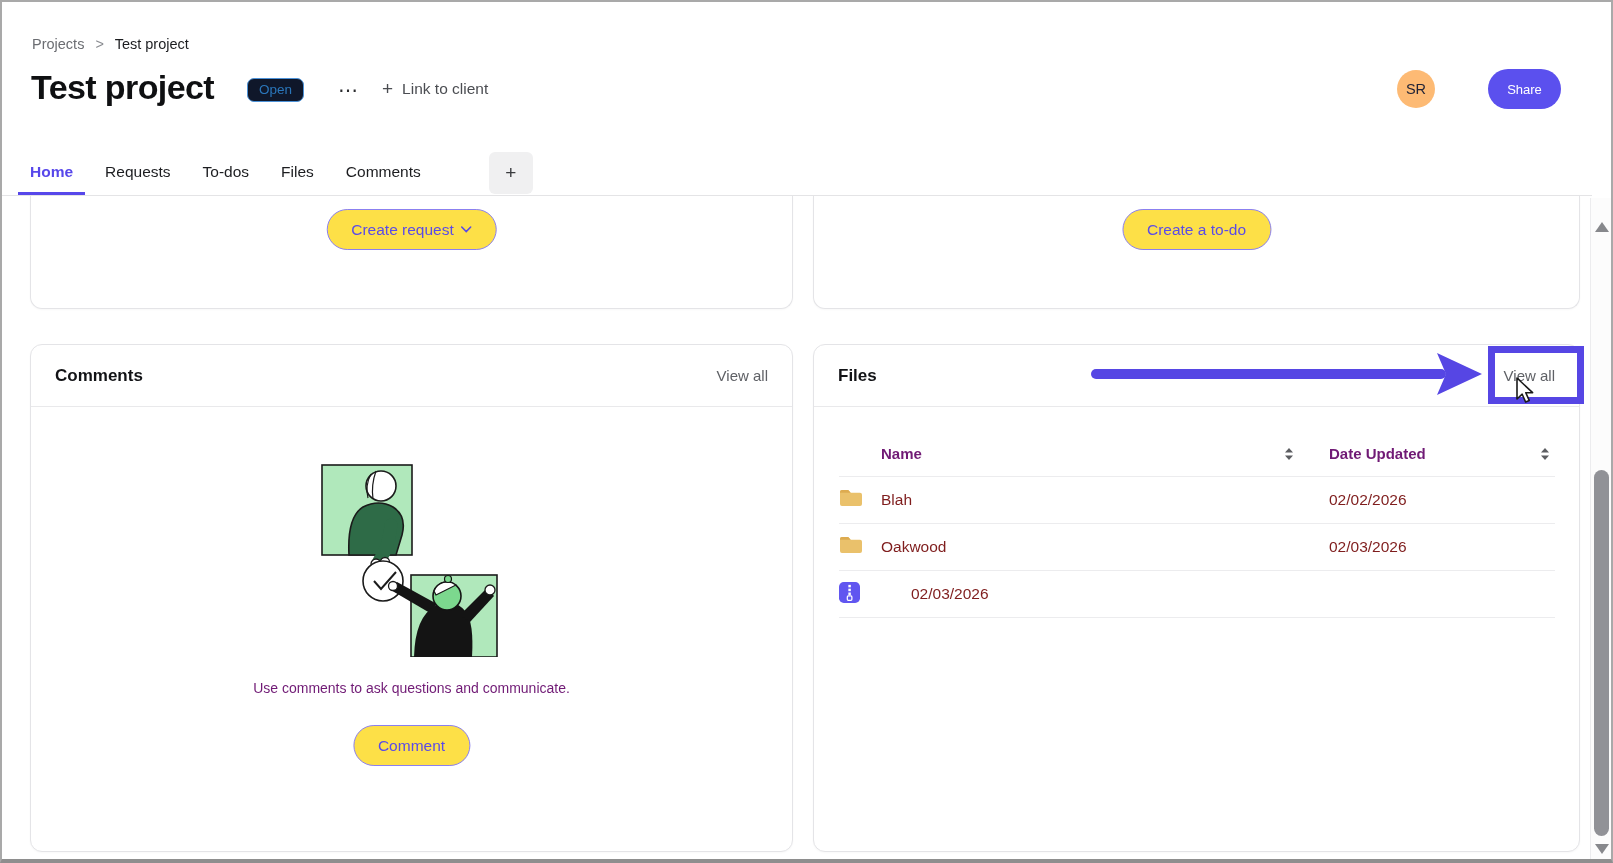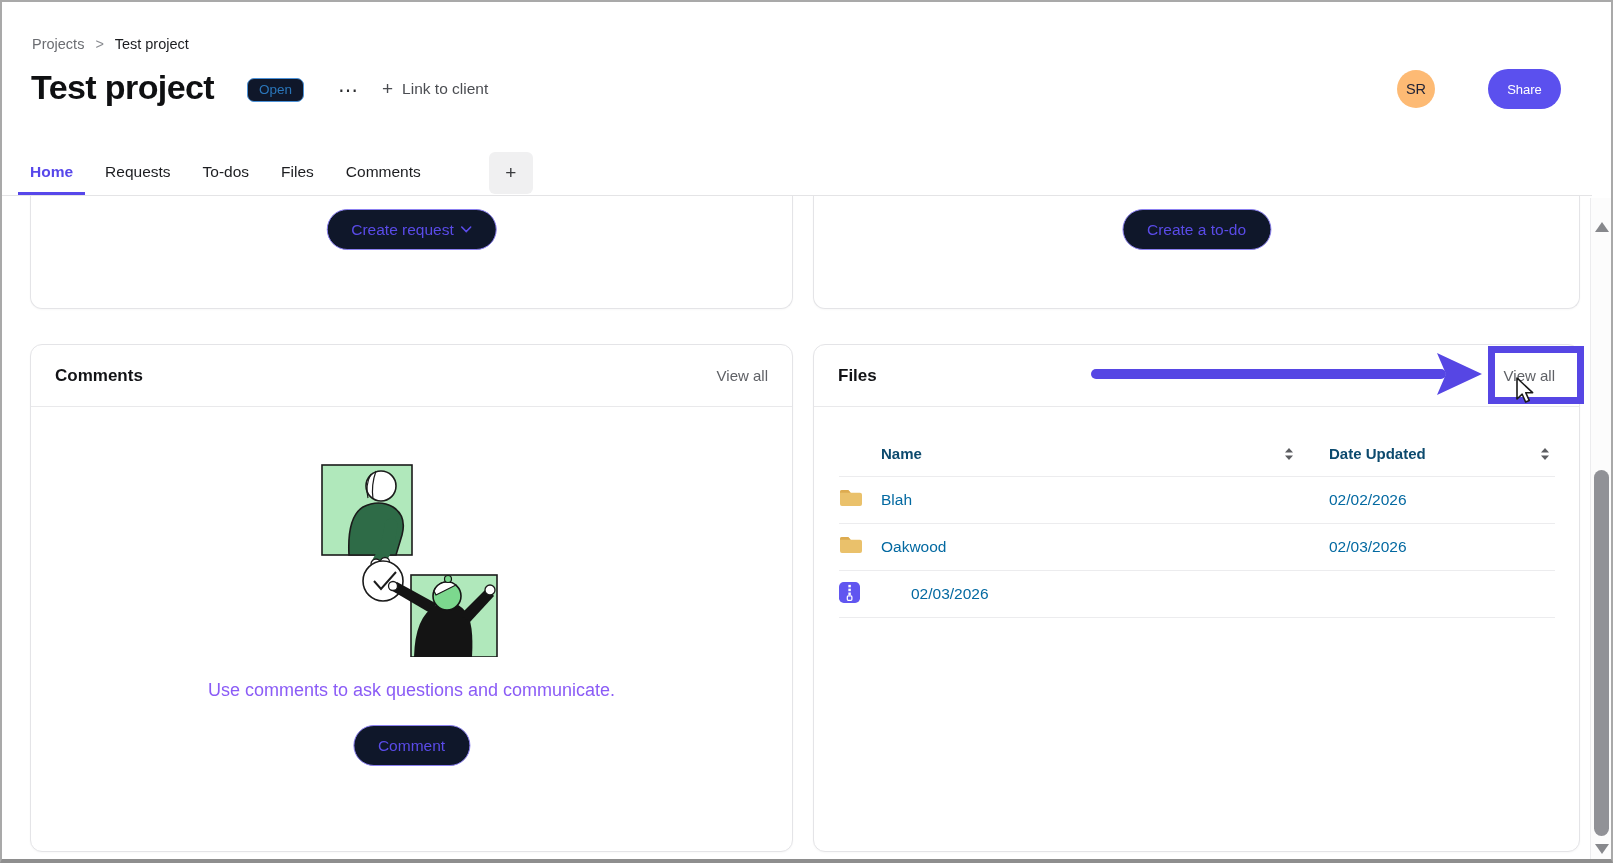--- a/index.html
+++ b/index.html
@@ -46,39 +46,39 @@
   }
   
   .card { position: absolute; background: #fff; border: 1px solid #e4e4e7; border-radius: 12px; box-shadow: 0 1px 2px rgba(0,0,0,0.03); }
   .card.cut-top { border-top: none; border-radius: 0 0 12px 12px; }
   .card-requests { left: 28px; top: 194px; width: 763px; height: 113px; }
   .card-todos    { left: 811px; top: 194px; width: 767px; height: 113px; }
   .card-comments { left: 28px; top: 342px; width: 763px; height: 508px; }
   .card-files    { left: 811px; top: 342px; width: 767px; height: 508px; }
   .pill-btn {
     display: inline-flex; align-items: center; justify-content: center; gap: 7px;
-    height: 41px; padding: 16px 24px; border: 1px solid #8b80f0; border-radius: 21px; background: #0f172a;
+    height: 41px; padding: 16px 24px; border: 1px solid #8b80f0; border-radius: 21px; background: #fde047;
     color: #5a4be8; font-size: 15.5px; font-family: inherit; cursor: pointer;
   }
   .center-btn { position: absolute; left: 50%; transform: translateX(-50%); top: 13px; }
   .card-header {
     height: 62px; display: flex; align-items: center; justify-content: space-between;
     padding: 0 24px; border-bottom: 1px solid #e9e9eb;
   }
   .card-title { font-size: 17px; font-weight: bold; color: #121316; }
   .view-all { font-size: 15px; color: #5f6166; cursor: pointer; }
   
   .illustration { position: absolute; left: 50%; transform: translateX(-50%); top: 110px; }
-  .empty-text { position: absolute; left: 0; right: 0; top: 335px; text-align: center; font-size: 18px; color: #8b5cf6; }
+  .empty-text { position: absolute; left: 0; right: 0; top: 335px; text-align: center; font-size: 14px; color: #701a75; }
   .comment-btn { position: absolute; left: 50%; transform: translateX(-50%); top: 380px; }
   
   .files-table { position: absolute; left: 25px; right: 24px; top: 86px; }
   .ftr { display: flex; align-items: center; border-bottom: 1px solid #ececee; }
-  .ftr.fhead { height: 46px; font-weight: bold; font-size: 15px; color: #0c4a6e; }
-  .ftr.frow { height: 47px; font-size: 15.5px; color: #0369a1; text-align: center; }
+  .ftr.fhead { height: 46px; font-weight: bold; font-size: 15px; color: #701a75; }
+  .ftr.frow { height: 47px; font-size: 15.5px; color: #7f1d1d; text-align: center; }
   .fcol-icon { width: 42px; display: flex; align-items: center; }
   .fcol-name { width: 418px; display: flex; align-items: center; justify-content: space-between; }
   .fcol-date { flex: 1; display: flex; align-items: center; justify-content: space-between; padding-left: 30px; gap: 28px; }
   .sort-icon { display: inline-flex; cursor: pointer; margin-right: 4px; }
   
   .annot-arrow { position: absolute; left: 1085px; top: 350px; pointer-events: none; }
   .annot-rect {
     position: absolute; left: 1486px; top: 344px; width: 96px; height: 58px;
     border: 7px solid #5646e4; pointer-events: none;
   }

